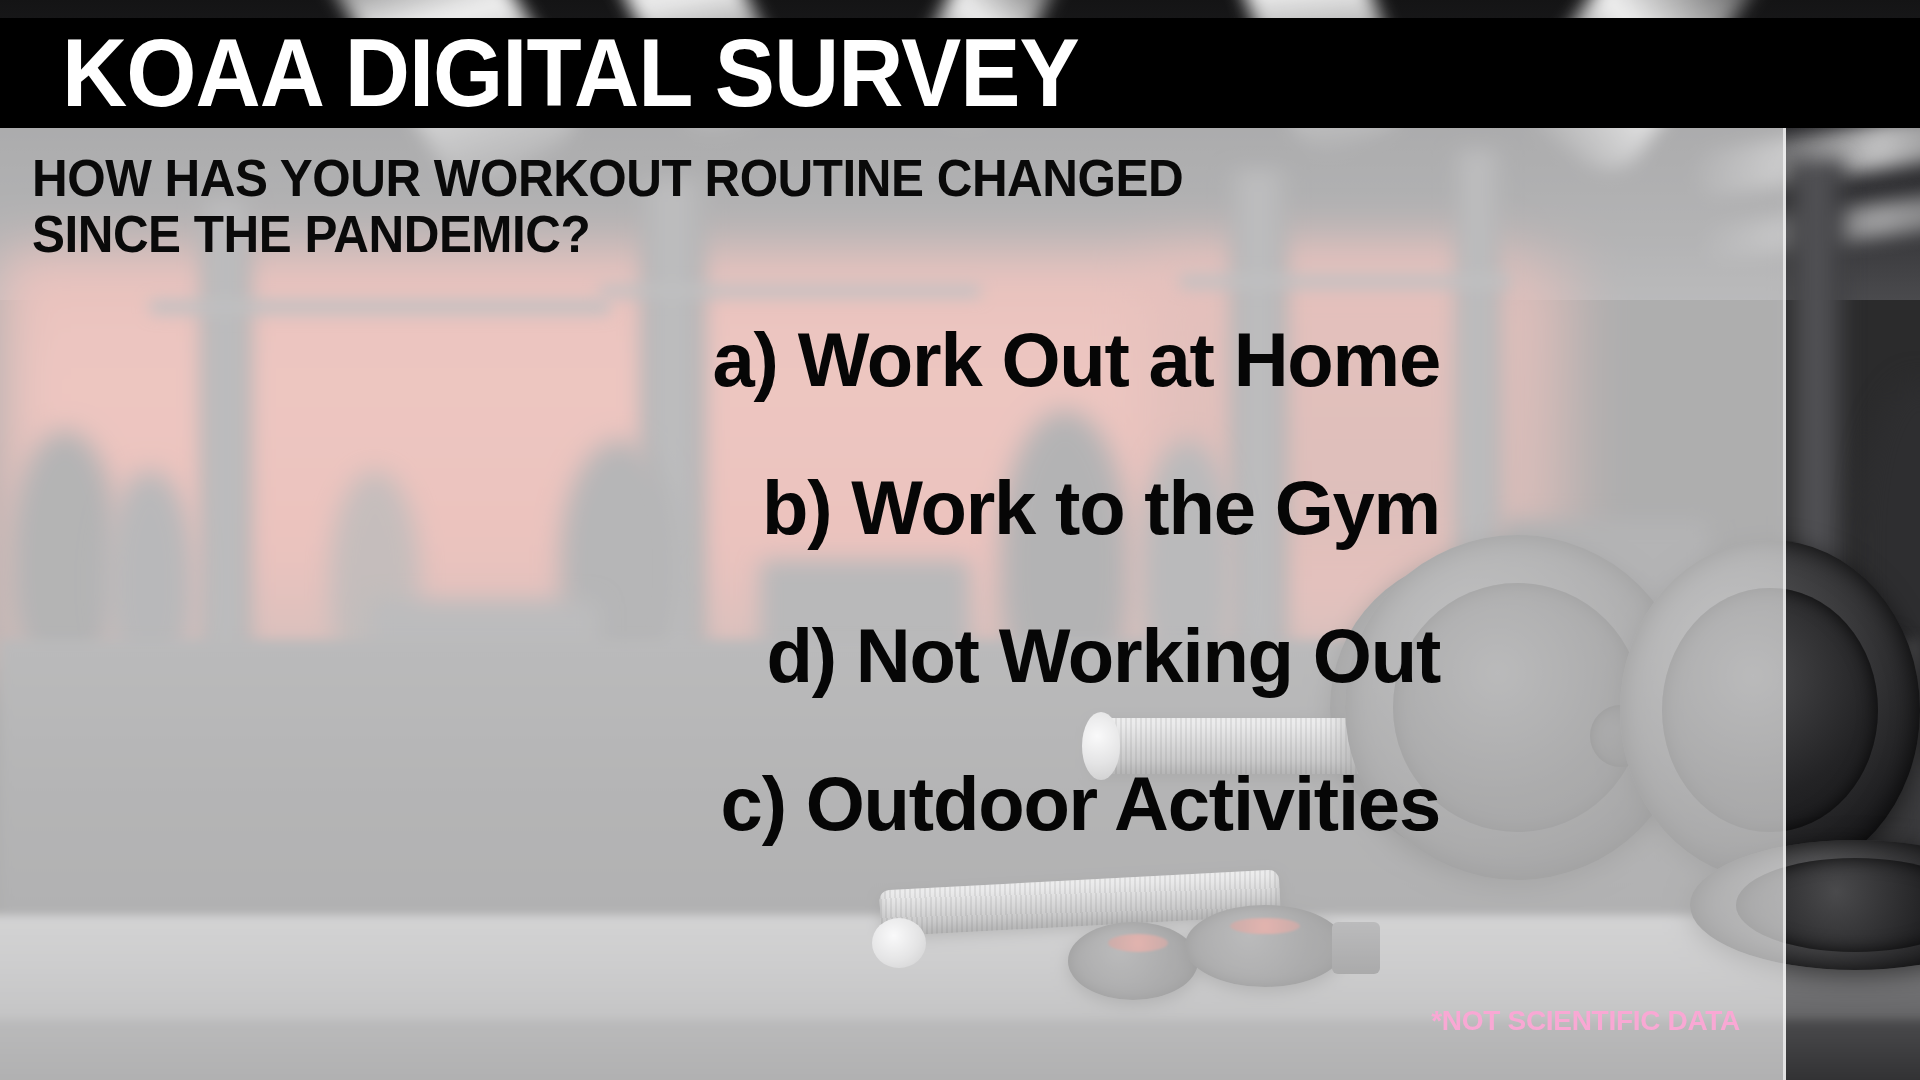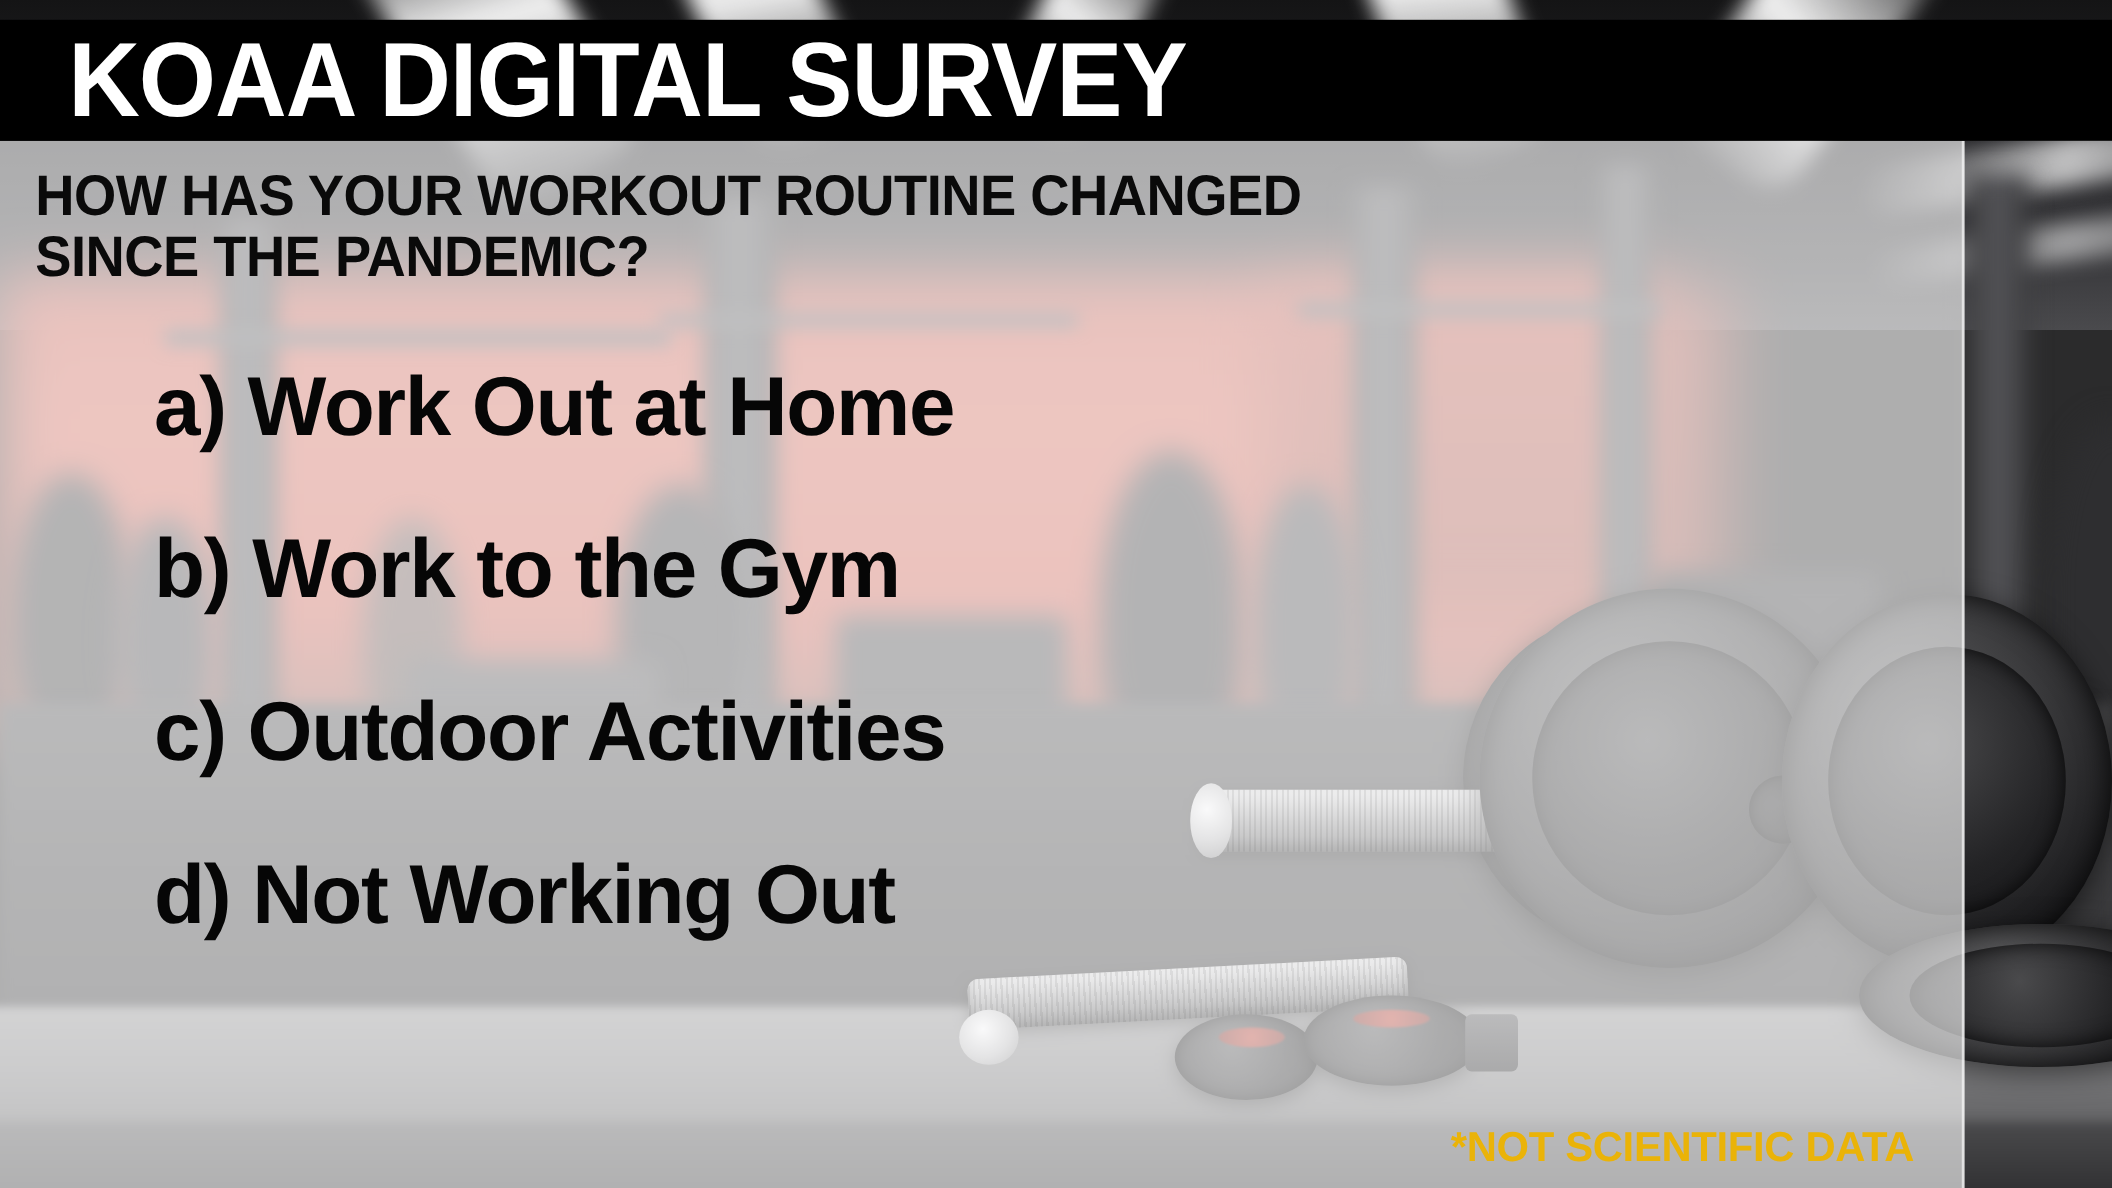--- a/index.html
+++ b/index.html
@@ -195,44 +195,43 @@
     font-size:52px;
     line-height:1.08;
     letter-spacing:-0.5px;
     transform:scaleX(.95);
     transform-origin:left top;
   }
   .question span{ display:block; white-space:nowrap; }
 
   
   .options{
-    position:absolute; left:140px; top:332px; width:1300px;
+    position:absolute; left:140px; top:322px; width:1300px;text-align:right;
   }
   .option{
     color:#060606;
     font-family:"Liberation Sans", sans-serif;
     font-weight:700;
     font-size:76px;
     line-height:1;
     letter-spacing:-1.2px;
     margin-bottom:72px;
     white-space:nowrap;
   }
   .option:last-child{ margin-bottom:0; }
 
   
   .disclaimer{
     position:absolute; right:180px; top:1005px;
-    color:#eab308;
+    color:#f9a8d4;
     font-family:"Liberation Sans", sans-serif;
     font-weight:700;
-    font-size:38px;
+    font-size:28px;
     letter-spacing:-0.3px;
     white-space:nowrap;
-    margin-top:17px;
   }
 </style>
 </head>
 <body>
 
 <div id="graphic">
 
   <div class="photo-layer">
     <div class="ph-ceiling"></div>
 
@@ -312,19 +311,19 @@
   </div>
 
   <div class="question">
     <span>HOW HAS YOUR WORKOUT ROUTINE CHANGED</span>
     <span>SINCE THE PANDEMIC?</span>
   </div>
 
   <div class="options">
     <div class="option">a) Work Out at Home</div>
     <div class="option">b) Work to the Gym</div>
+    <div class="option">d) Not Working Out</div>
     <div class="option">c) Outdoor Activities</div>
-    <div class="option">d) Not Working Out</div>
   </div>
 
   <div class="disclaimer">*NOT SCIENTIFIC DATA</div>
 
 </div>
 
 </body></html>

